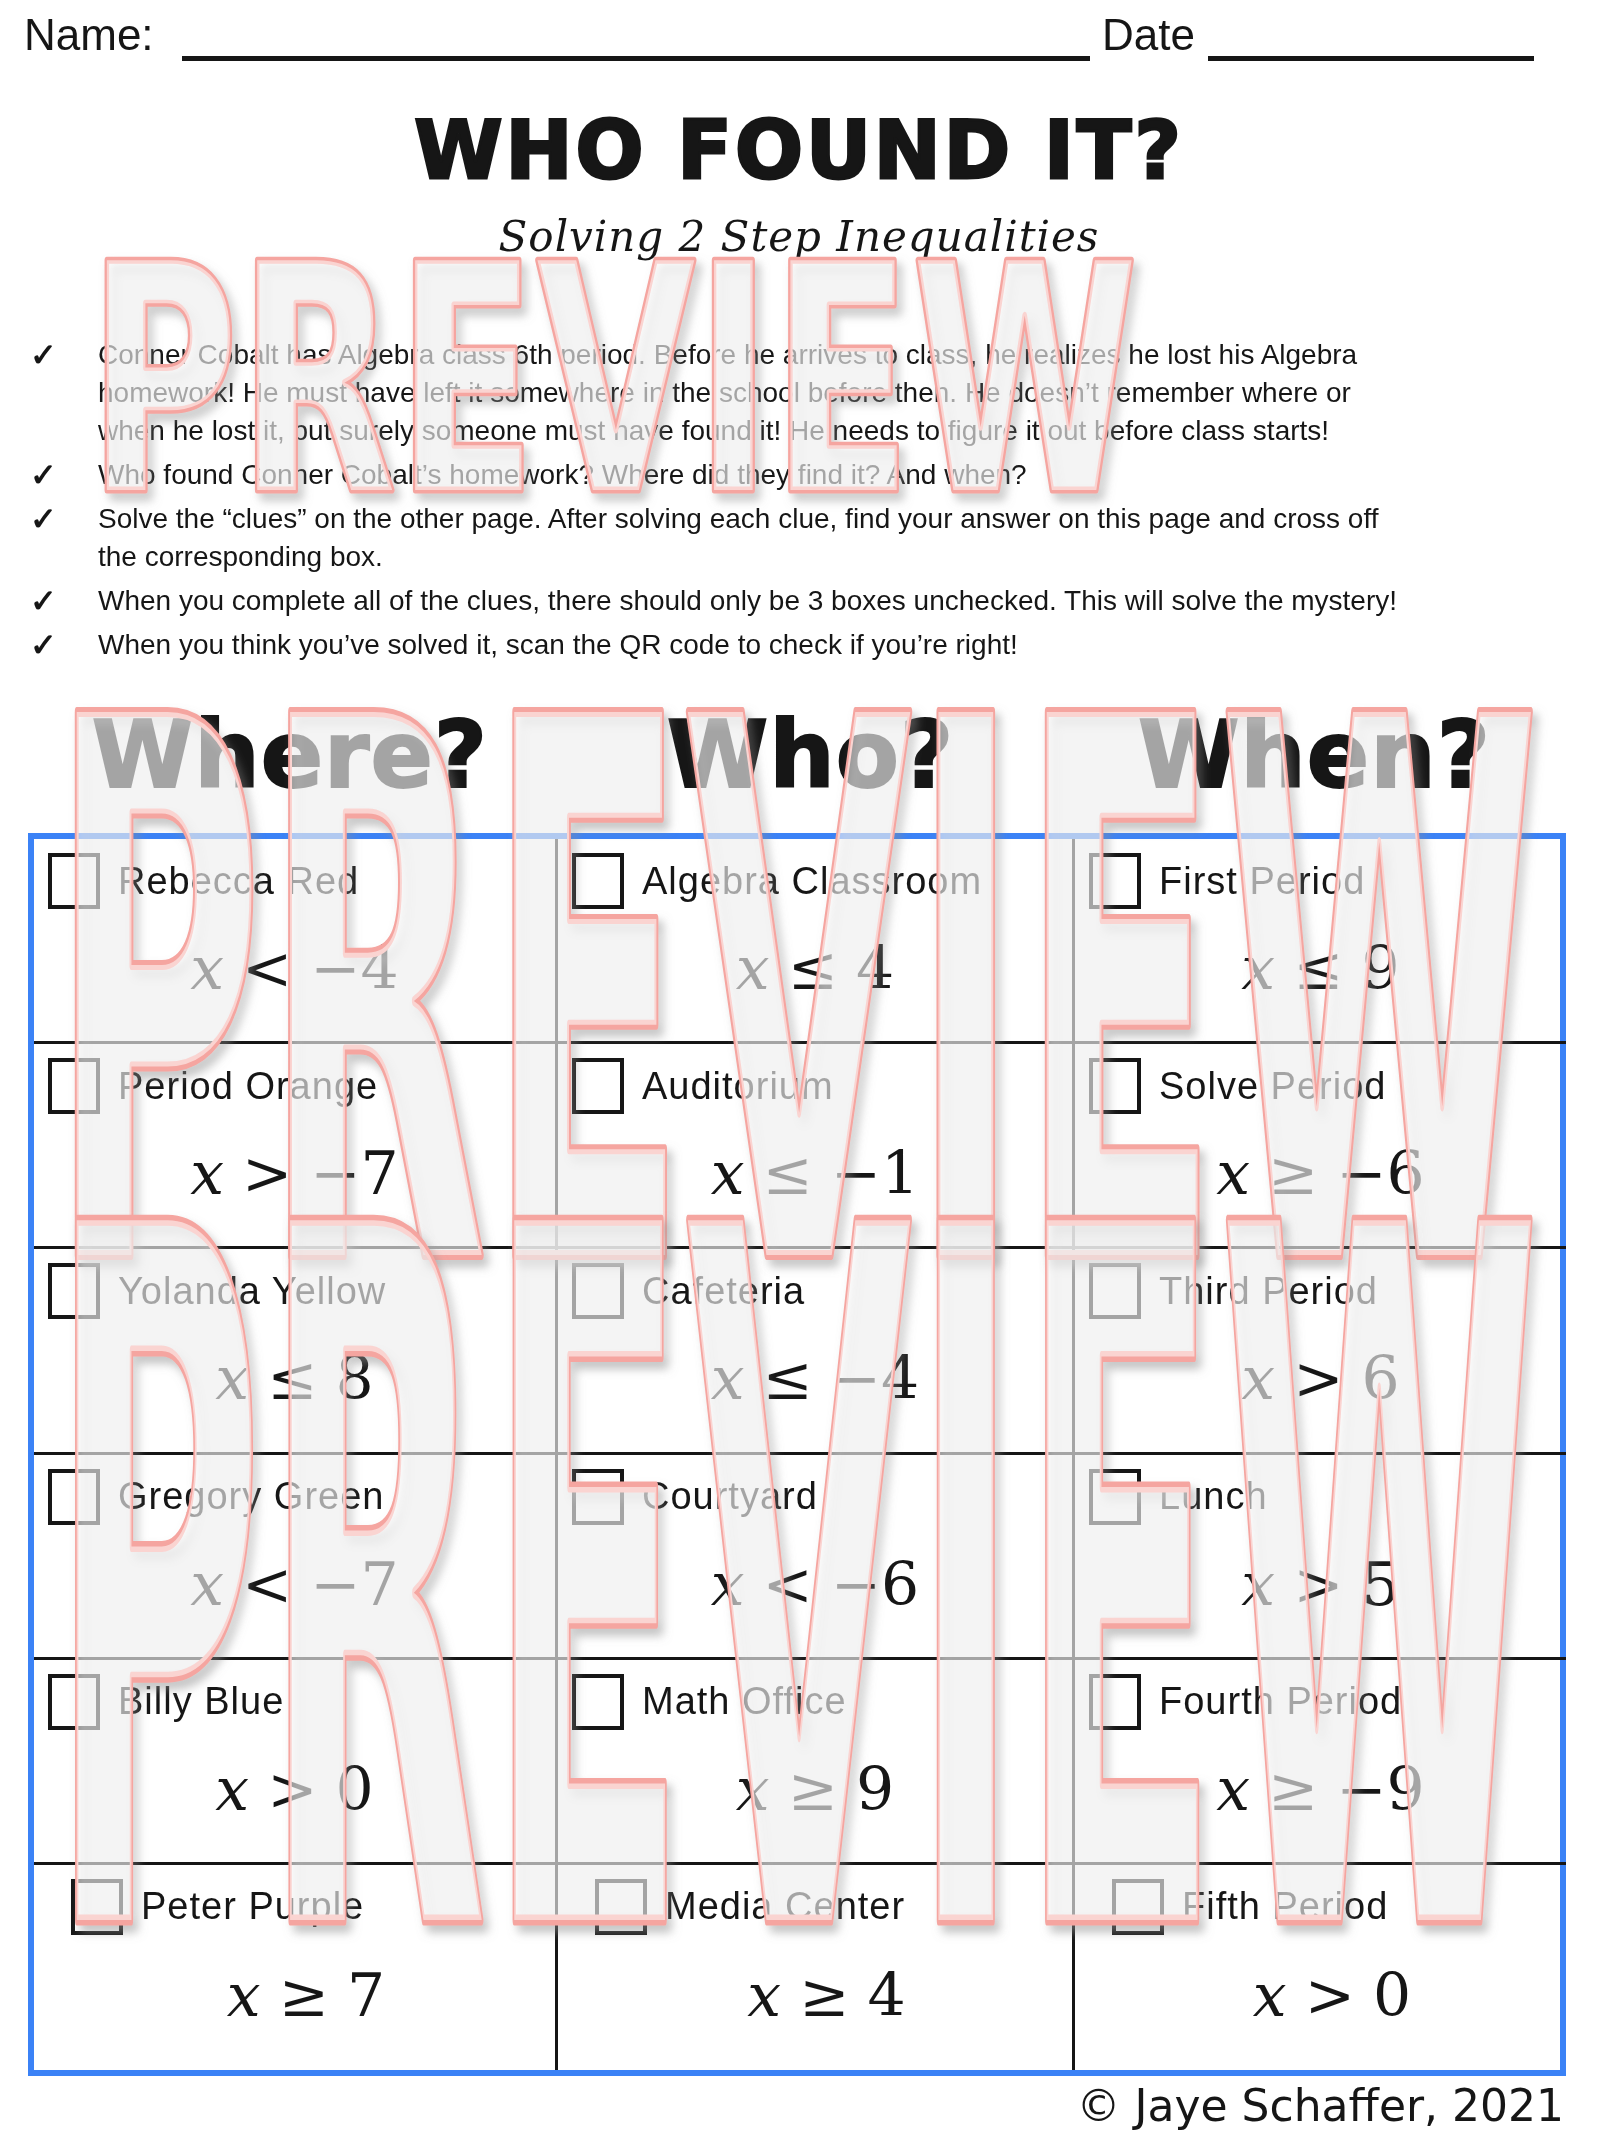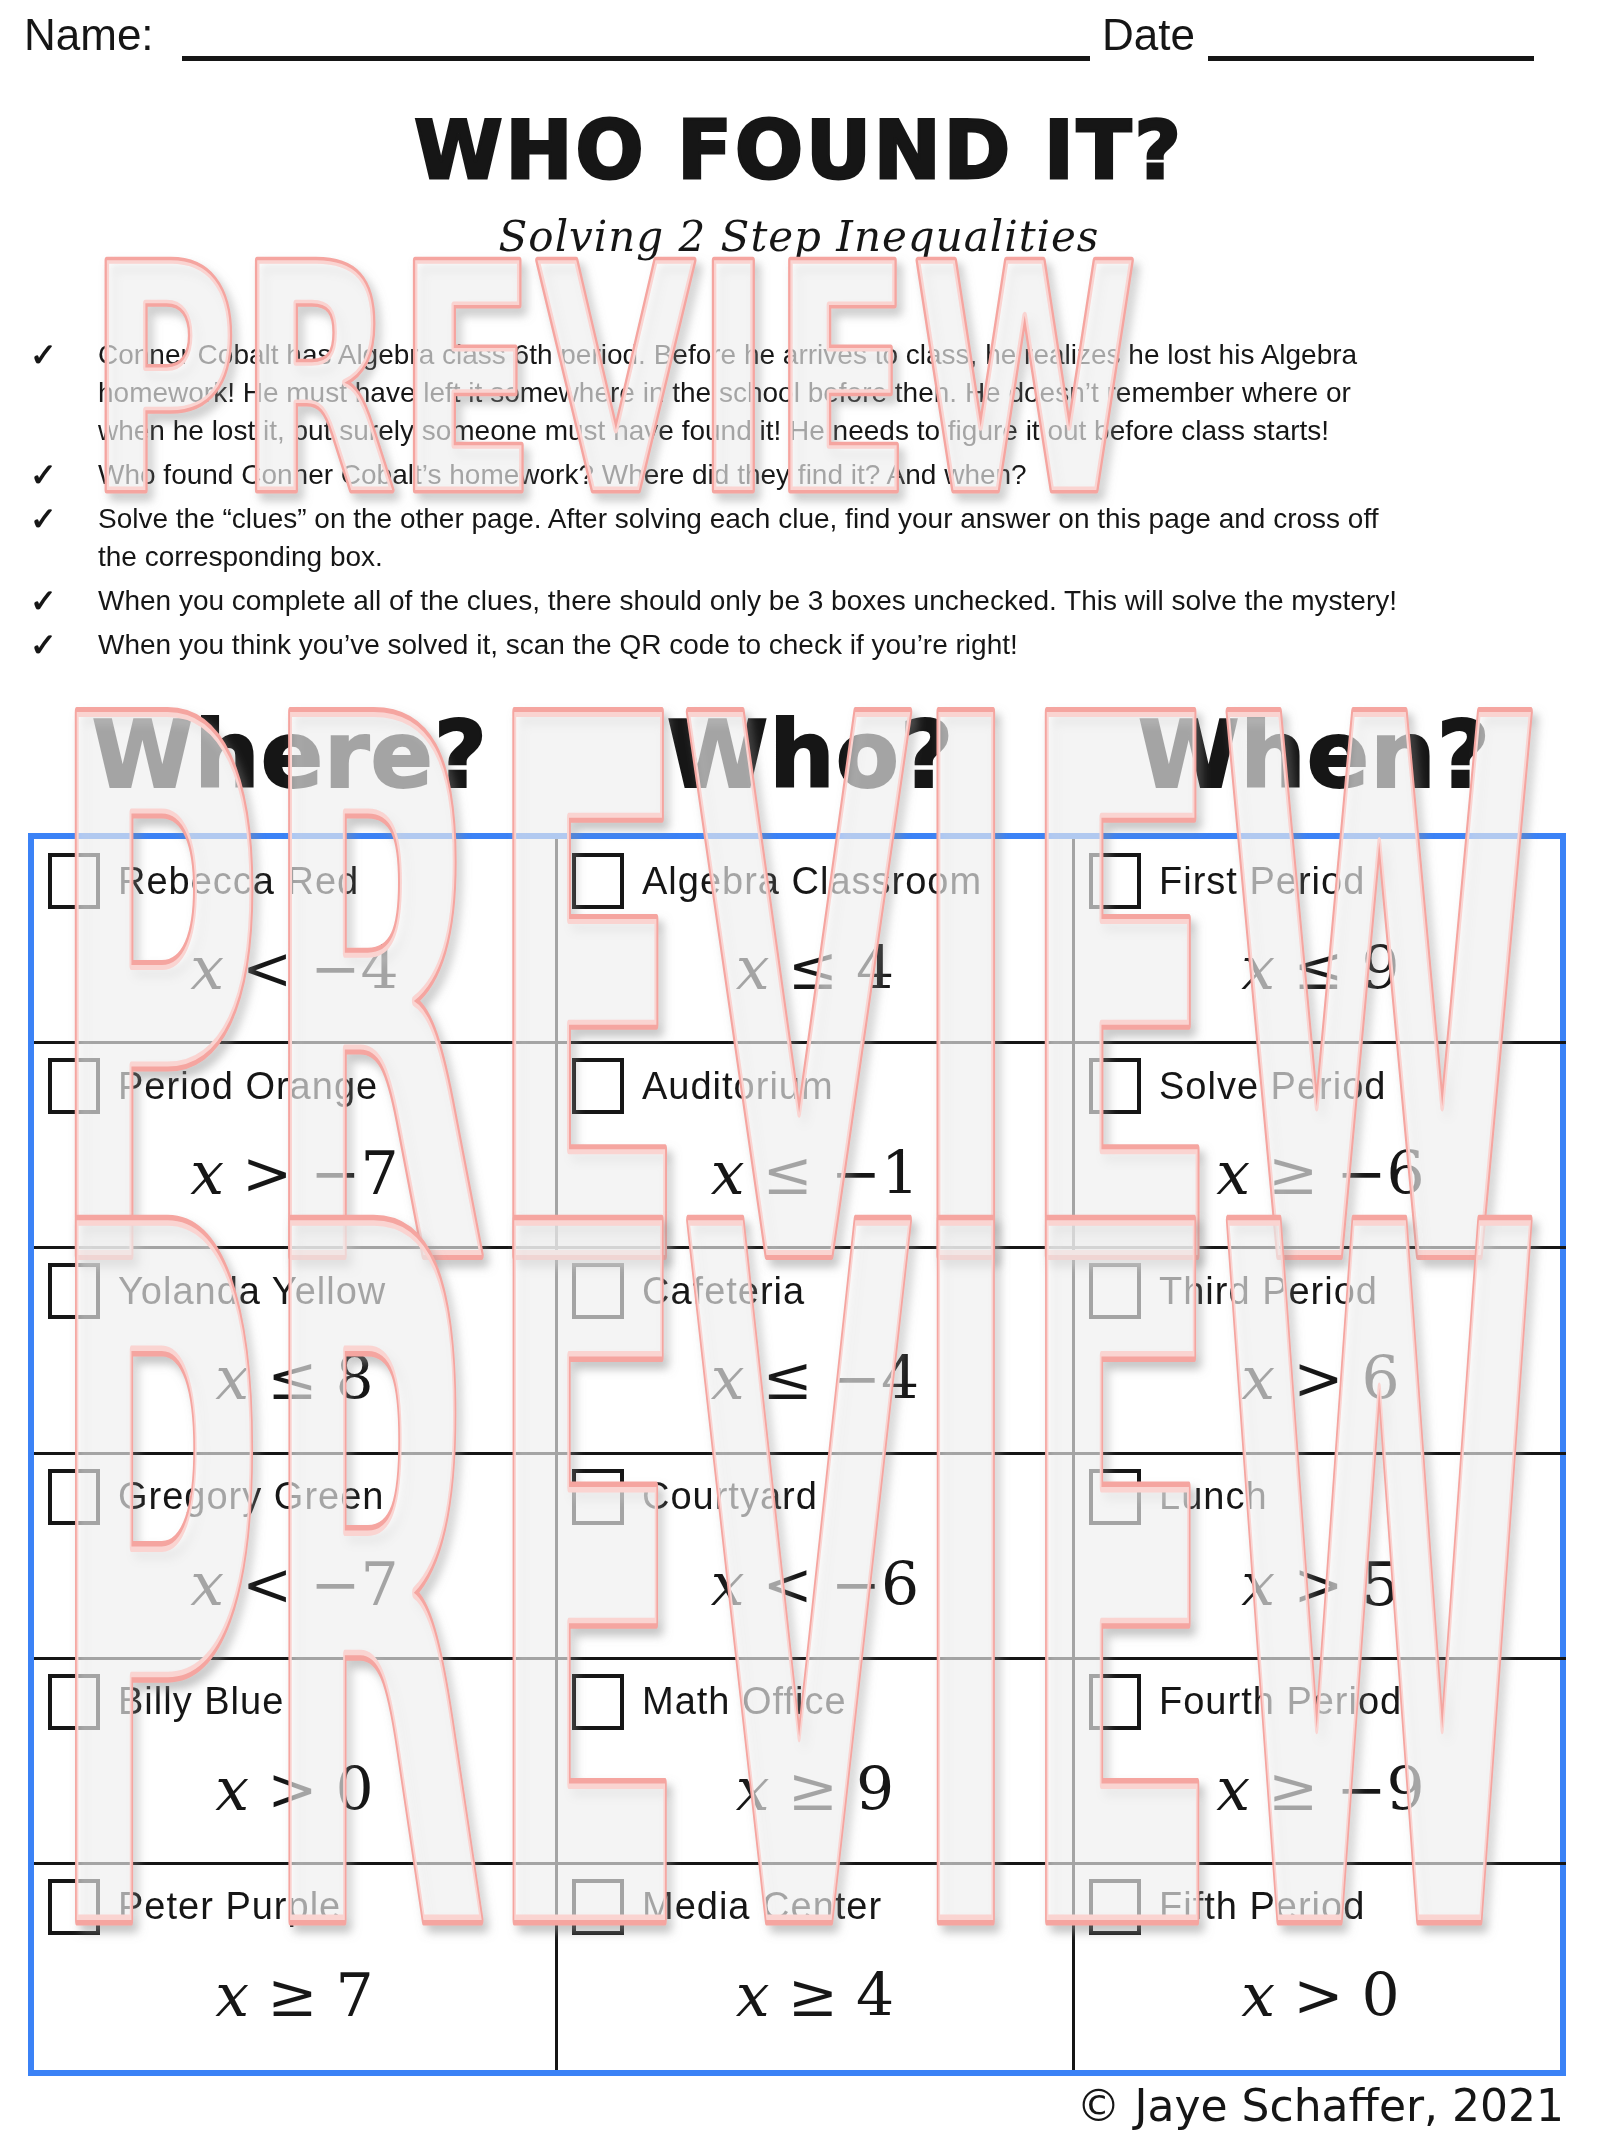--- a/index.html
+++ b/index.html
@@ -35,21 +35,21 @@
               font-family:"DejaVu Sans", sans-serif; font-weight:700; font-size:92px;
               -webkit-text-stroke:2px #161616; letter-spacing:1px;}
   
   .grid{position:absolute; left:28px; top:833px; width:1538px; height:1243px;
         border:6px solid #3b82f6; box-sizing:border-box;
         display:grid; grid-template-columns:524px 517px 491px;
         grid-template-rows:repeat(6, 1fr);}
   .cell{border-right:3px solid #161616; border-bottom:3px solid #161616;
         box-sizing:border-box; display:flex; flex-direction:column;}
   .cell:nth-child(3n){border-right:none;}
-  .cell:nth-child(n+16){border-bottom:none;}
+  .cell:nth-child(n+16){border-bottom:none;padding-left:23px;}
   .cell-top{display:flex; align-items:center; padding:14px 0 0 14px;}
   .checkbox{width:44px; height:48px; border:4px solid #161616; background:#fff;
             display:inline-block; margin-right:18px; flex:0 0 auto;}
   .cell-label{font-size:38px; letter-spacing:1px;}
   .math{flex:1; display:flex; align-items:center; justify-content:center;
         font-family:"DejaVu Serif", serif; font-size:60px; padding-top:4px;
         padding-bottom:18px;}
   .math-var{font-style:italic;}
   .math-op{margin:0 18px;}
   

